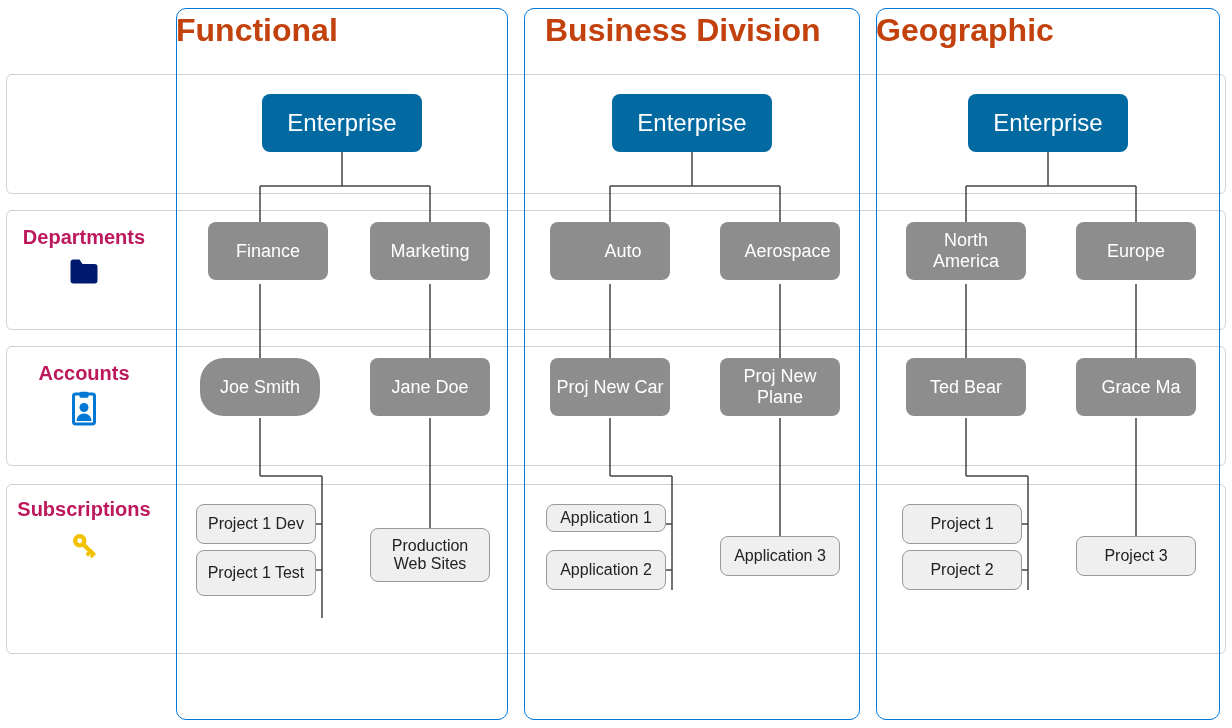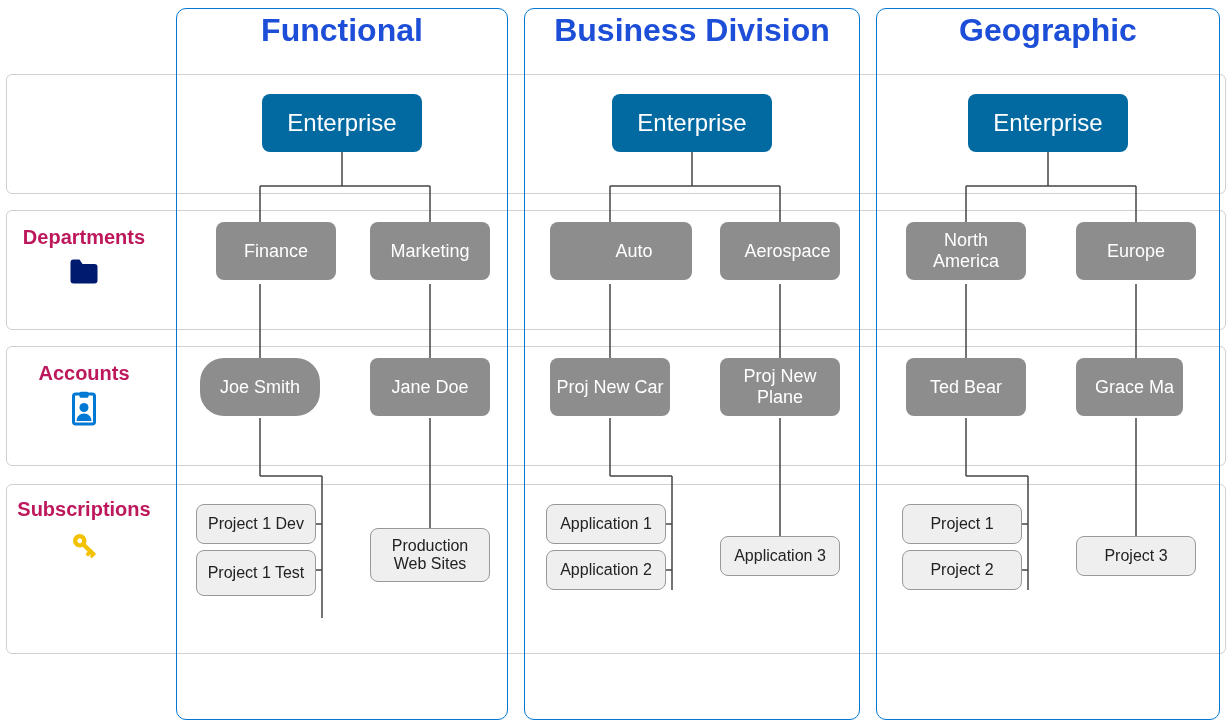--- a/index.html
+++ b/index.html
@@ -26,24 +26,23 @@
     top: 8px;
     bottom: 8px;
     border: 1px solid #0078d4;
     border-radius: 10px;
     z-index: 1;
   }
   .header {
     position: absolute;
     top: 12px;
     height: 48px;
-    text-align: center;
     font-weight: 700;
     font-size: 32px;
-    color: #1d4ed8;
+    color: #c2410c;
     z-index: 3;
   }
   .row-label {
     position: absolute;
     left: 0;
     width: 168px;
     text-align: center;
     font-weight: 700;
     font-size: 20px;
     color: #be185d;
@@ -101,21 +100,21 @@
 <div class="row-band" style="top:74px;height:120px;"></div>
 <div class="row-band" style="top:210px;height:120px;"></div>
 <div class="row-band" style="top:346px;height:120px;"></div>
 <div class="row-band" style="top:484px;height:170px;"></div>
 
 <div class="col-band" style="left:176px;width:332px;"></div>
 <div class="col-band" style="left:524px;width:336px;"></div>
 <div class="col-band" style="left:876px;width:344px;"></div>
 
 <div class="header" style="left:176px;width:332px;">Functional</div>
-<div class="header" style="left:524px;width:336px;">Business Division</div>
+<div class="header" style="left:524px;width:336px;padding-left:21px;">Business Division</div>
 <div class="header" style="left:876px;width:344px;">Geographic</div>
 
 <div class="row-label" style="top:226px;">
   <span>Departments</span>
   <span class="icon">
     <svg viewBox="0 0 24 24" width="36" height="36">
         <path fill="#001a70" d="M3 5a2 2 0 0 1 2-2h4l2 3h8a2 2 0 0 1 2 2v9a2 2 0 0 1-2 2H5a2 2 0 0 1-2-2V5z"></path>
       </svg>
   </span>
 </div>
@@ -182,45 +181,45 @@
   <line x1="966" y1="418" x2="966" y2="476"></line>
   <line x1="1136" y1="418" x2="1136" y2="556"></line>
   <line x1="966" y1="476" x2="1028" y2="476"></line>
   <line x1="1028" y1="476" x2="1028" y2="590"></line>
   <line x1="1028" y1="524" x2="1022" y2="524"></line>
   <line x1="1028" y1="570" x2="1022" y2="570"></line>
 </svg>
 
 <div class="node node-enterprise" style="left:262px;top:94px;width:160px;height:58px;">Enterprise</div>
 
-<div class="node node-gray" style="left:216px;top:222px;width:120px;height:58px;">Finance</div>
+<div class="node node-gray" style="left:208px;top:222px;width:120px;height:58px;">Finance</div>
 <div class="node node-gray" style="left:370px;top:222px;width:120px;height:58px;">Marketing</div>
 
 <div class="node node-gray" style="left:200px;top:358px;width:120px;height:58px;border-radius:24px;">Joe Smith</div>
 <div class="node node-gray" style="left:370px;top:358px;width:120px;height:58px;">Jane Doe</div>
 
 <div class="node node-sub" style="left:196px;top:504px;width:120px;height:40px;">Project 1 Dev</div>
 <div class="node node-sub" style="left:196px;top:550px;width:120px;height:46px;text-align:center;">Project 1 Test</div>
 <div class="node node-sub" style="left:370px;top:528px;width:120px;height:54px;">Production Web Sites</div>
 
 <div class="node node-enterprise" style="left:612px;top:94px;width:160px;height:58px;">Enterprise</div>
 
-<div class="node node-gray" style="left:550px;top:222px;width:142px;height:58px;padding-left:32px;">Auto</div>
+<div class="node node-gray" style="left:550px;top:222px;width:120px;height:58px;padding-left:32px;">Auto</div>
 <div class="node node-gray" style="left:720px;top:222px;width:120px;height:58px;padding-left:21px;">Aerospace</div>
 
 <div class="node node-gray" style="left:550px;top:358px;width:120px;height:58px;">Proj New Car</div>
 <div class="node node-gray" style="left:720px;top:358px;width:120px;height:58px;">Proj New Plane</div>
 
-<div class="node node-sub" style="left:546px;top:504px;width:120px;height:40px;">Application 1</div>
+<div class="node node-sub" style="left:546px;top:504px;width:120px;height:28px;">Application 1</div>
 <div class="node node-sub" style="left:546px;top:550px;width:120px;height:40px;">Application 2</div>
 <div class="node node-sub" style="left:720px;top:536px;width:120px;height:40px;">Application 3</div>
 
 <div class="node node-enterprise" style="left:968px;top:94px;width:160px;height:58px;">Enterprise</div>
 
 <div class="node node-gray" style="left:906px;top:222px;width:120px;height:58px;">North America</div>
 <div class="node node-gray" style="left:1076px;top:222px;width:120px;height:58px;">Europe</div>
 
 <div class="node node-gray" style="left:906px;top:358px;width:120px;height:58px;">Ted Bear</div>
-<div class="node node-gray" style="left:1076px;top:358px;width:107px;height:58px;padding-left:16px;">Grace Ma</div>
+<div class="node node-gray" style="left:1076px;top:358px;width:120px;height:58px;padding-left:16px;">Grace Ma</div>
 
 <div class="node node-sub" style="left:902px;top:504px;width:120px;height:40px;">Project 1</div>
 <div class="node node-sub" style="left:902px;top:550px;width:120px;height:40px;">Project 2</div>
 <div class="node node-sub" style="left:1076px;top:536px;width:120px;height:40px;">Project 3</div>
 
 </body></html>

